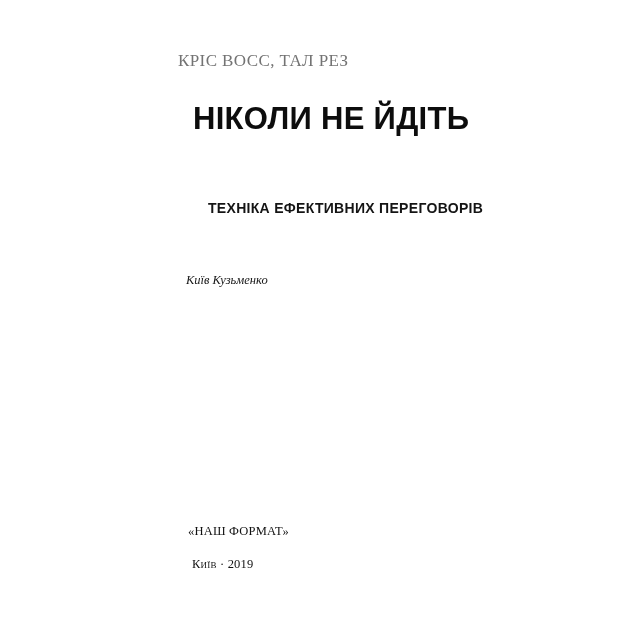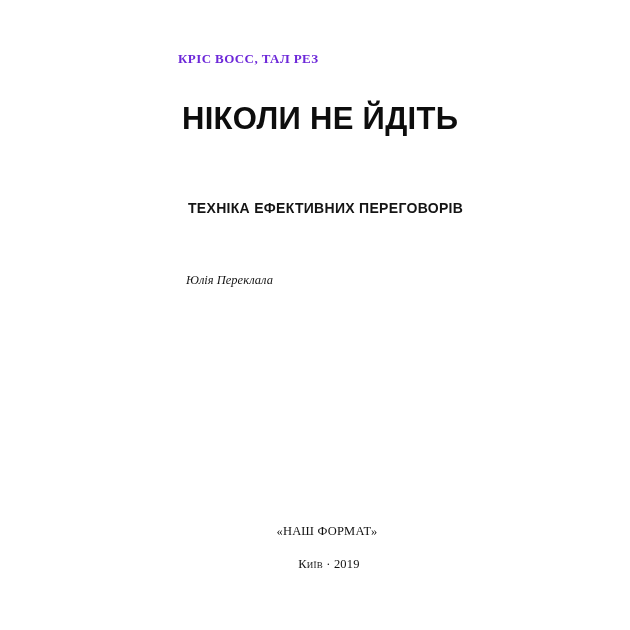--- a/index.html
+++ b/index.html
@@ -24,33 +24,33 @@
 
   .block-authors {
     position: absolute;
     left: 178px;
     top: 52px;
     width: 420px;
   }
 
   .authors {
     font-family: "Liberation Serif", serif;
-    font-weight: bold;
-    font-size: 13px;
+    font-weight: normal;
+    font-size: 17px;
     letter-spacing: 0.4px;
-    color: #6d28d9;
+    color: #737373;
     text-transform: uppercase;
     font-variant: small-caps;
     line-height: 1.1;
     white-space: nowrap;
   }
 
   .block-title {
     position: absolute;
-    left: 182px;
+    left: 193px;
     top: 100px;
     width: 430px;
   }
 
   .title-line {
     font-family: "Liberation Sans", sans-serif;
     font-weight: bold;
     font-size: 31px;
     line-height: 1.22;
     letter-spacing: 0.3px;
@@ -68,20 +68,21 @@
 
   .subtitle {
     font-family: "Liberation Sans", sans-serif;
     font-weight: bold;
     font-size: 14px;
     letter-spacing: 0.3px;
     color: #141414;
     font-variant: small-caps;
     text-transform: uppercase;
     white-space: nowrap;
+    margin-left: 20px;
   }
 
   .block-translator {
     position: absolute;
     left: 186px;
     top: 270px;
     width: 300px;
   }
 
   .translator-line {
@@ -91,21 +92,21 @@
     line-height: 1.7;
     color: #161616;
     white-space: nowrap;
   }
 
   .block-imprint {
     position: absolute;
     left: 186px;
     top: 524px;
     width: 280px;
-    text-align: center;
+    text-align: left;
   }
 
   .imprint-publisher {
     font-family: "Liberation Serif", serif;
     font-size: 12.5px;
     letter-spacing: 0.2px;
     font-variant: small-caps;
     text-transform: uppercase;
     color: #111111;
     white-space: nowrap;
@@ -134,21 +135,21 @@
 
   <div class="block-title">
     <div class="title-line">Ніколи не йдіть</div>
   </div>
 
   <div class="block-subtitle">
     <div class="subtitle">Техніка ефективних переговорів</div>
   </div>
 
   <div class="block-translator">
-    <div class="translator-line">Юлія Переклала</div>
+    <div class="translator-line">Київ Кузьменко</div>
   </div>
 
   <div class="block-imprint">
     <div class="imprint-publisher">«Наш Формат»</div>
     <div class="imprint-place">Київ · 2019</div>
   </div>
 
 </div>
 
 </body></html>

